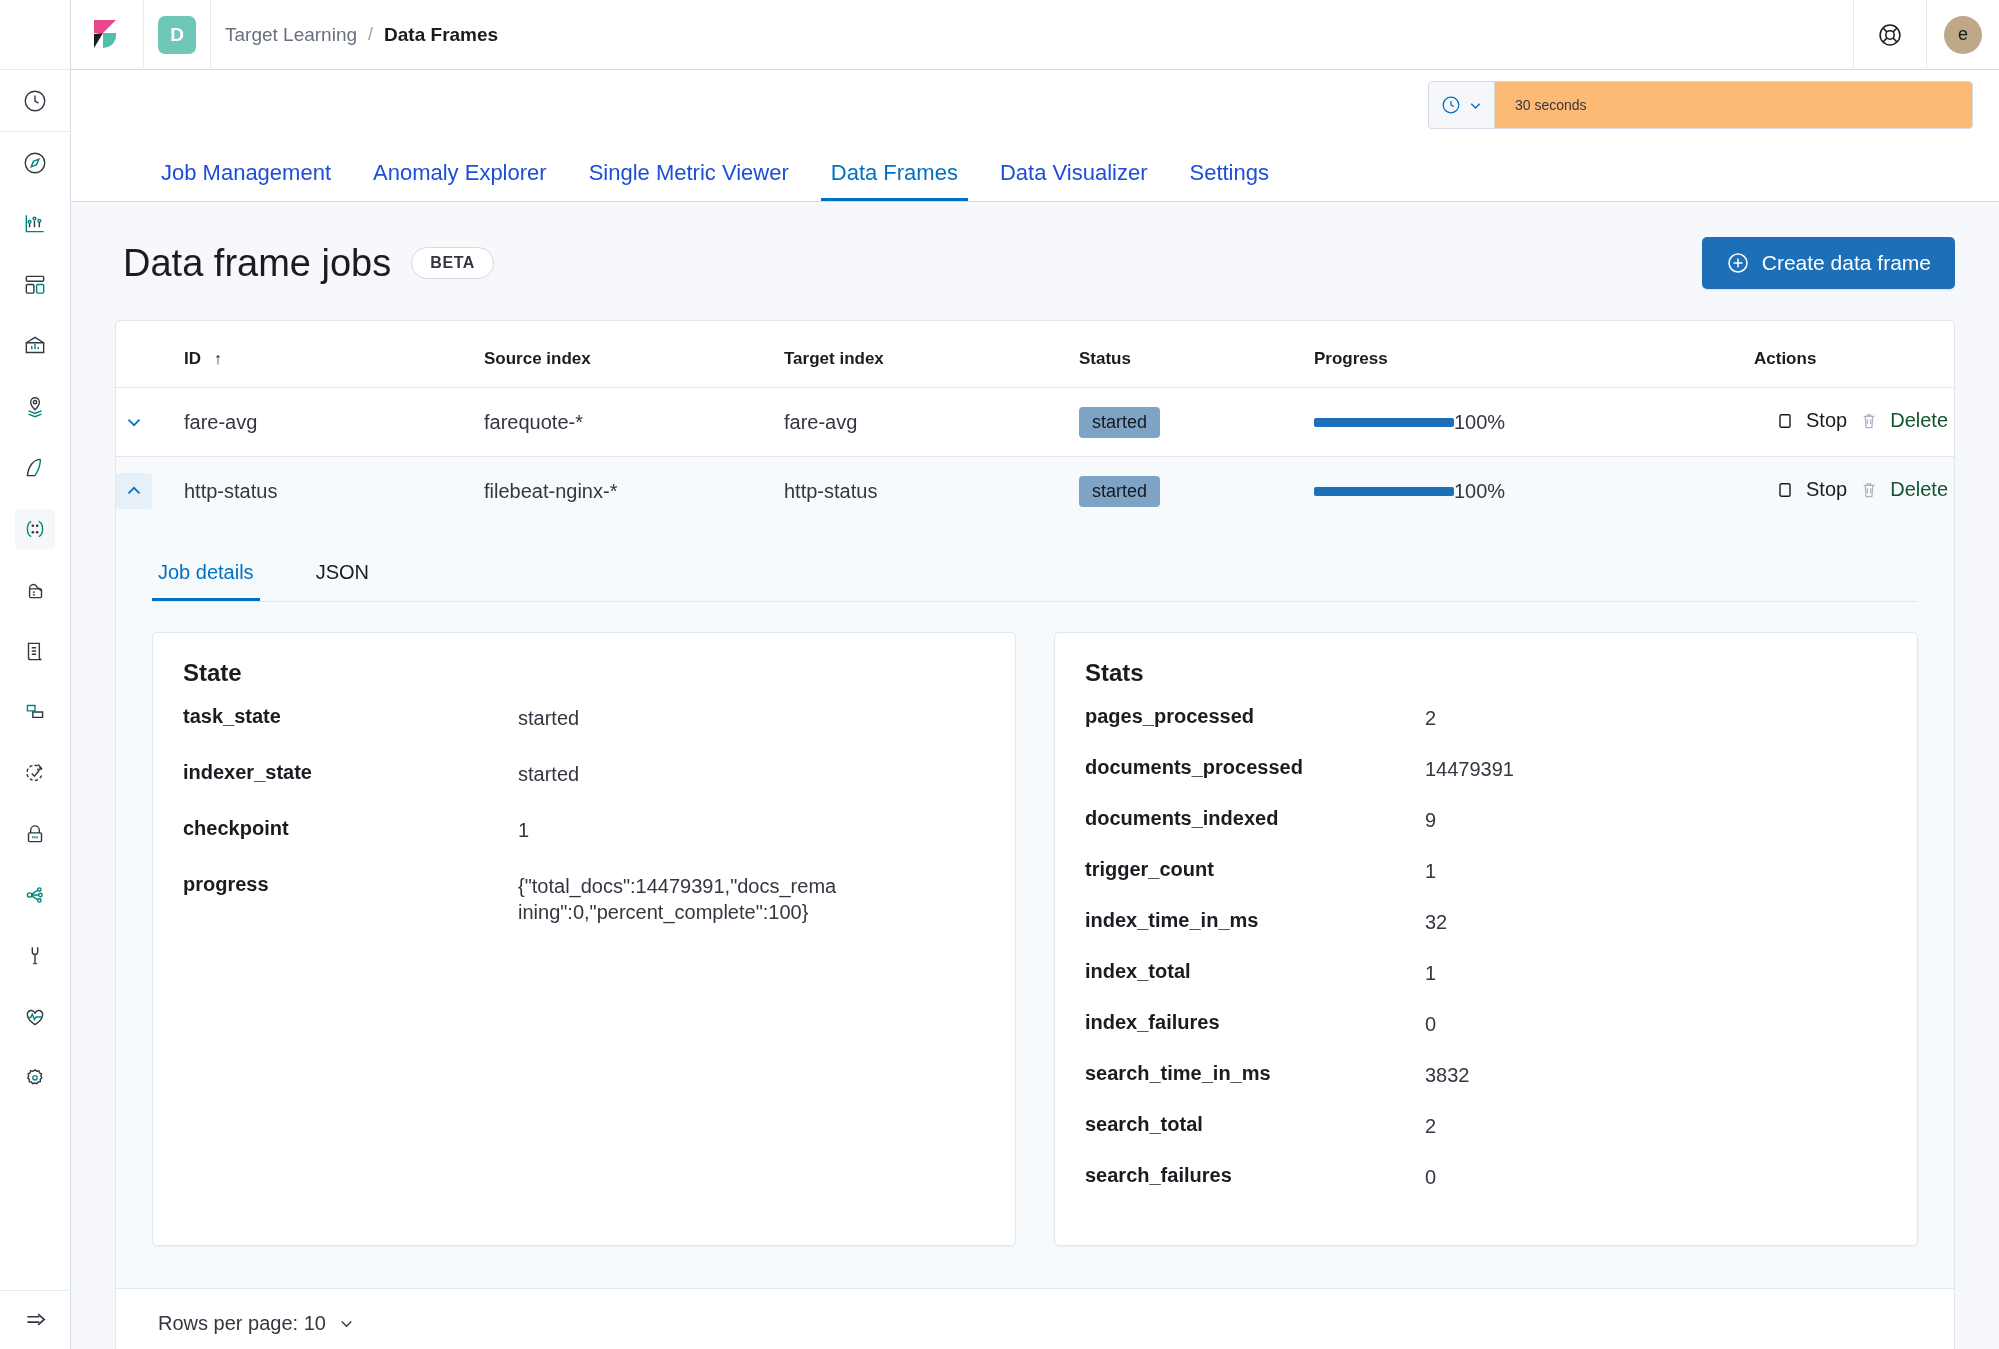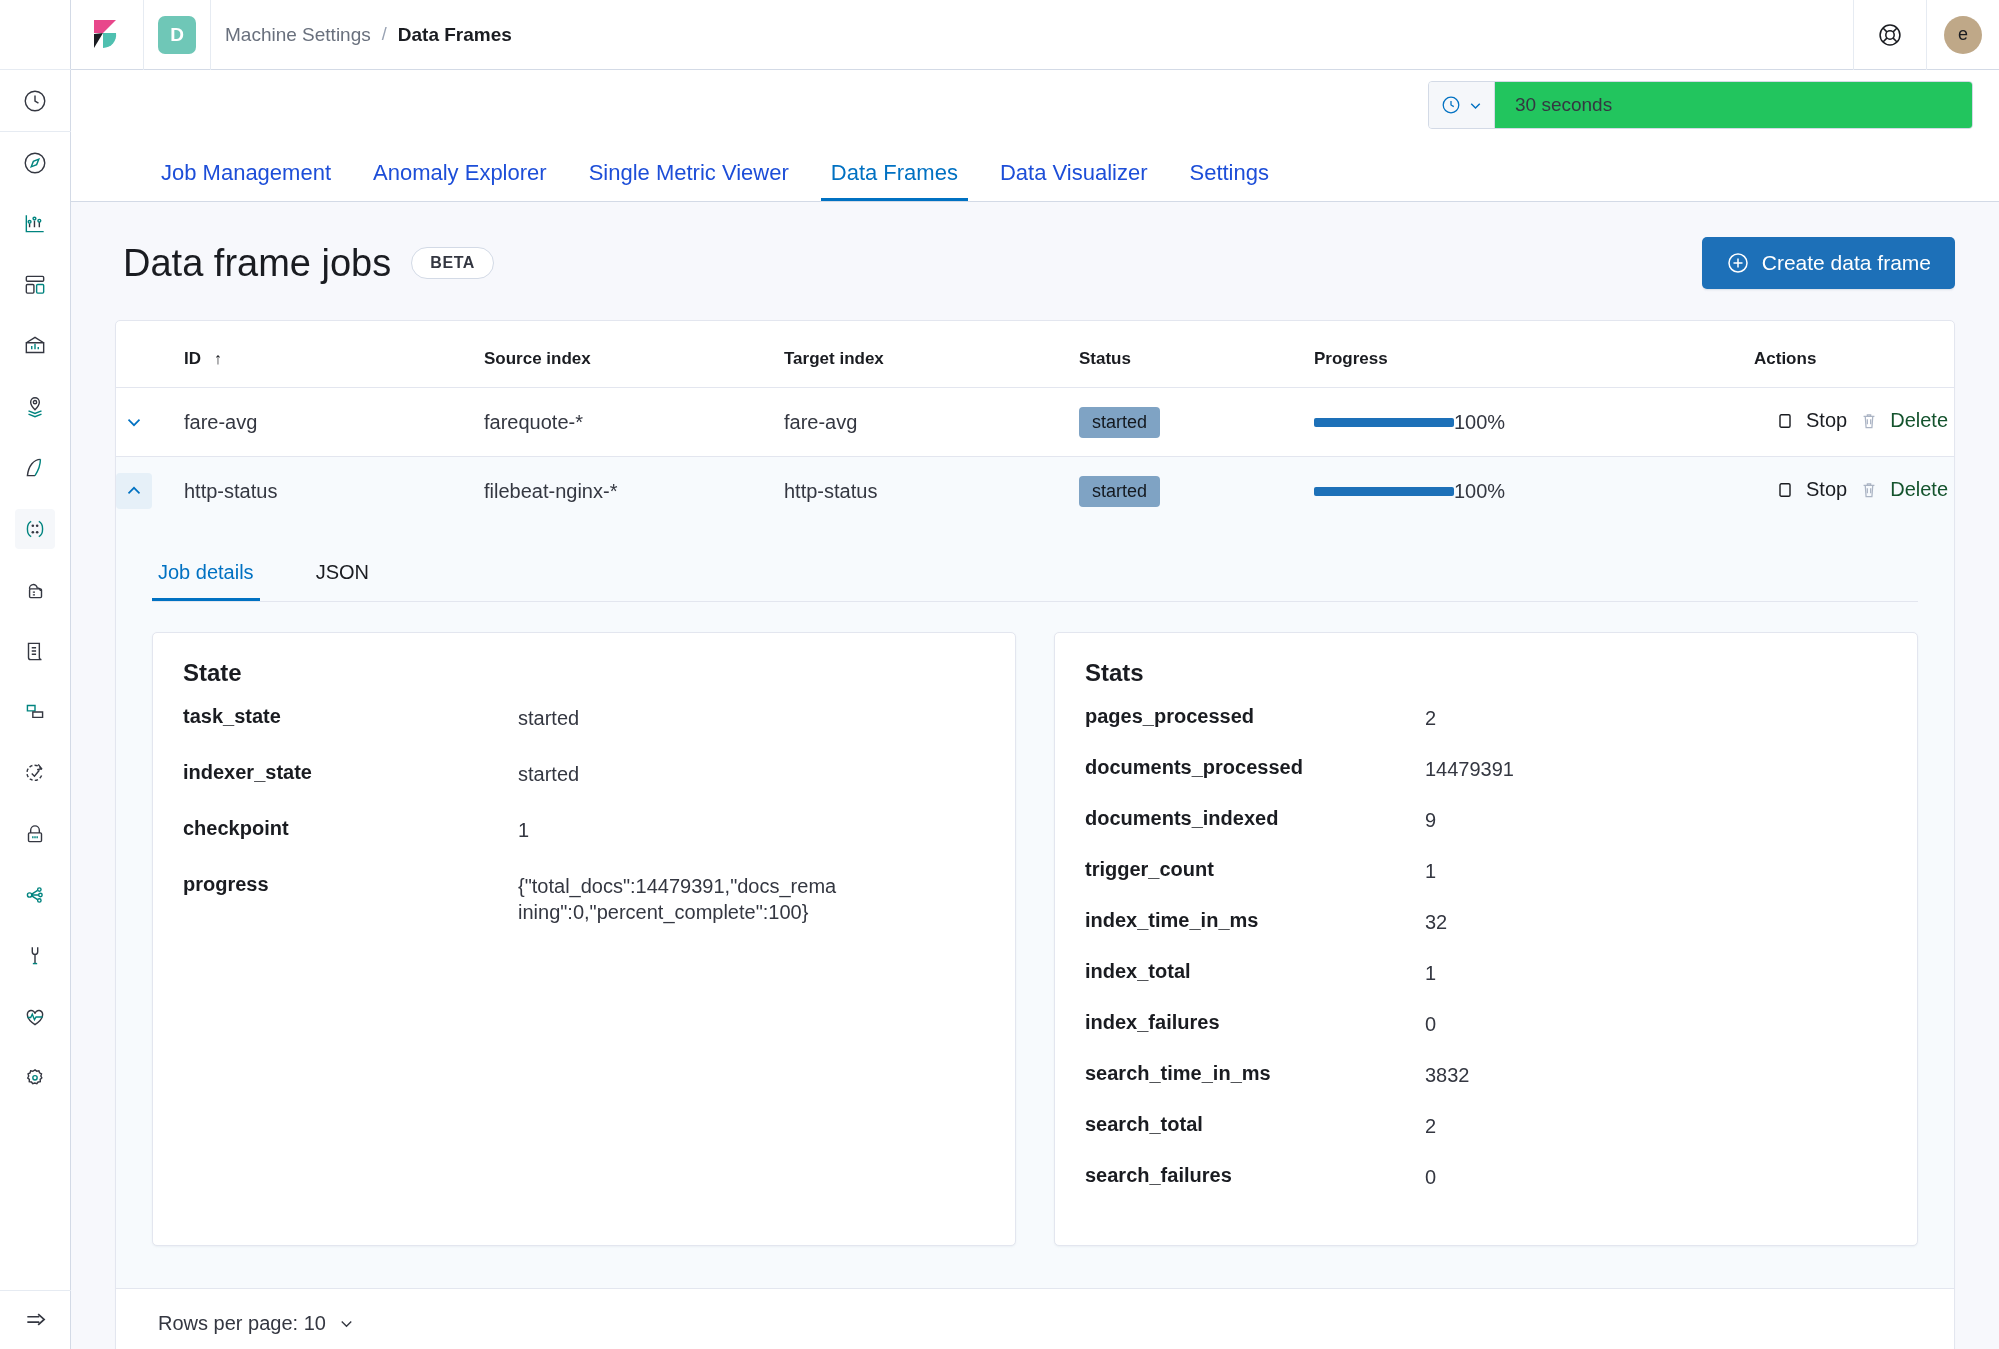--- a/index.html
+++ b/index.html
@@ -94,22 +94,22 @@
     width: 66px; height: 100%;
     display: flex; align-items: center; justify-content: center; gap: 5px;
     background: #F5F7FA;
     border-right: 1px solid #D3DAE6;
     color: #0071C2;
   }
   .tp-value {
     flex: 1; height: 100%;
     display: flex; align-items: center;
     padding-left: 20px;
-    font-size: 19px; color: #343741;
-    background: #22c55e;
+    font-size: 14px; color: #343741;
+    background: #fdba74;
   }
 
   
   .tabs {
     height: 62px; flex: 0 0 62px;
     display: flex; align-items: flex-end; gap: 0;
     padding: 0 0 0 80px;
     border-bottom: 1px solid #D3DAE6;
     background: #FFFFFF;
   }
@@ -429,21 +429,21 @@
         <svg width="34" height="34" viewBox="0 0 34 34">
           <path d="M4 2h22L13 15H4z" fill="#E8478B"></path>
           <path d="M4 16 13 15 4 30z" fill="#1A1C21"></path>
           <path d="M13 15h13a13 13 0 0 1-13 15z" fill="#4FC0B0"></path>
         </svg>
       </span>
       <span class="vdiv"></span>
       <span class="space-badge">D</span>
       <span class="vdiv"></span>
       <div class="crumbs">
-        <span class="crumb">Machine Settings</span>
+        <span class="crumb">Target Learning</span>
         <span class="crumb-sep">/</span>
         <span class="crumb last">Data Frames</span>
       </div>
       <div class="hdr-right">
         <span class="vdiv-s"></span>
         <span class="hdr-btn">
           <span>
             <svg width="28" height="28" viewBox="0 0 24 24" fill="none" stroke="#1a1c21" stroke-width="1.3">
               <circle cx="12" cy="12" r="8.5"></circle>
                 <circle cx="12" cy="12" r="3.6"></circle>

